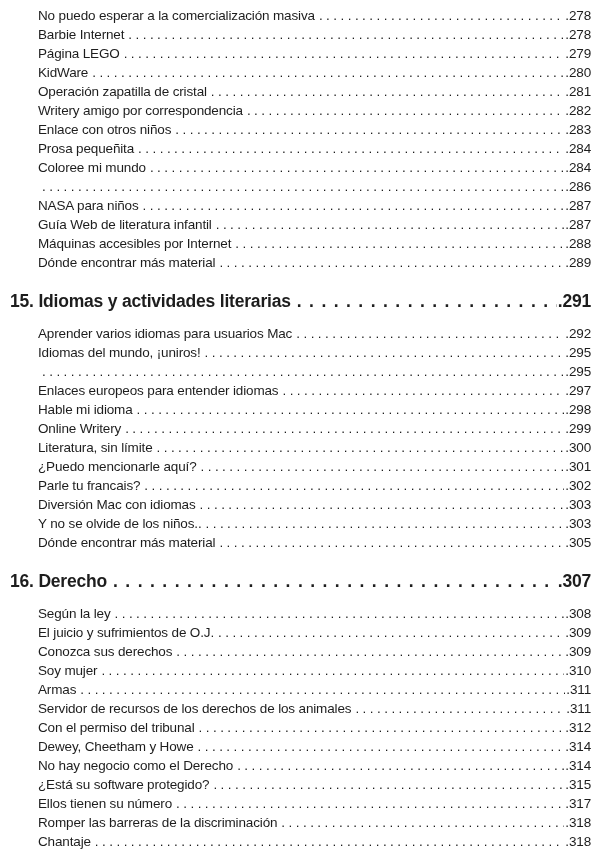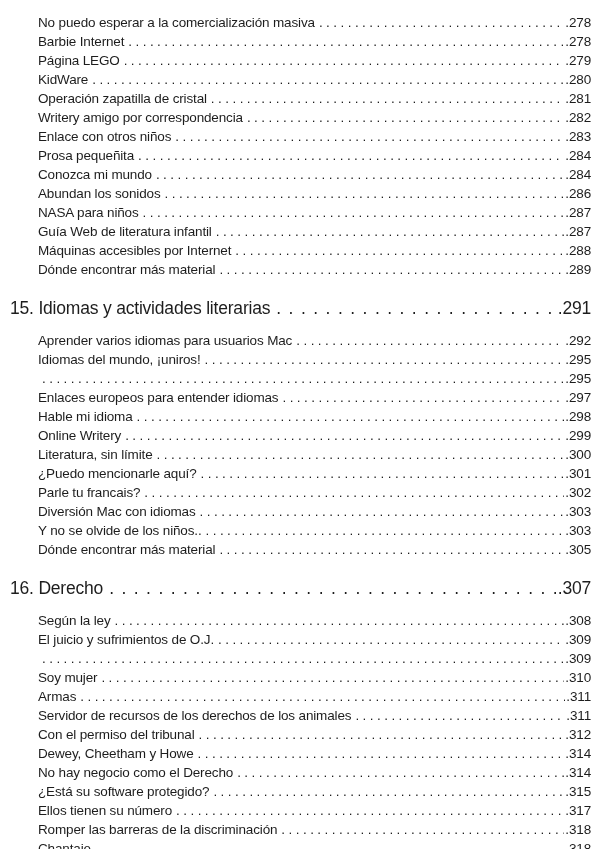--- a/index.html
+++ b/index.html
@@ -7,38 +7,38 @@
   body {
     width: 600px; height: 849px;
     background: #ffffff;
     overflow: hidden;
     font-family: "Liberation Sans", sans-serif;
     color: #1d1d1d;
     -webkit-font-smoothing: antialiased;
   }
   .page {
     width: 600px; height: 849px;
-    padding: 13px 9px 0 10px;
+    padding: 6px 9px 0 10px;
     background: #ffffff;
   }
   .row {
     display: flex;
     align-items: baseline;
     overflow: hidden;
   }
   .row.entry {
     font-size: 13.5px;
     line-height: 19px;
     padding-left: 28px;
     letter-spacing: -0.15px;
   }
   .row.section {
     font-size: 17.5px;
     line-height: 20px;
-    font-weight: 400;
+    font-weight: 700;
     margin: 19px 0 13px 0;
     letter-spacing: -0.2px;
   }
   .title { flex: 0 0 auto; white-space: nowrap; }
   .dots {
     flex: 1 1 auto;
     white-space: nowrap;
     overflow: hidden;
     margin: 0 1px 0 4px;
     min-width: 8px;
@@ -92,27 +92,26 @@
     <span class="page-num">.283</span>
   </div>
 
   <div class="row entry">
     <span class="title">Prosa pequeñita</span>
     <span class="dots" aria-hidden="true">. . . . . . . . . . . . . . . . . . . . . . . . . . . . . . . . . . . . . . . . . . . . . . . . . . . . . . . . . . . . . . . . . . . . . . . . . . . . . . . . . . . . . . . . . . . . . . . . . . . . . . . . . . . . . . . . . . . . . . . . . . . . . . . . . . . . . . . . . . . . . . . . . . . . . . . . . . . . . . . . </span>
     <span class="page-num">.284</span>
   </div>
 
   <div class="row entry">
-    <span class="title">Conozca mi mundo</span>
+    <span class="title">Coloree mi mundo</span>
     <span class="dots" aria-hidden="true">. . . . . . . . . . . . . . . . . . . . . . . . . . . . . . . . . . . . . . . . . . . . . . . . . . . . . . . . . . . . . . . . . . . . . . . . . . . . . . . . . . . . . . . . . . . . . . . . . . . . . . . . . . . . . . . . . . . . . . . . . . . . . . . . . . . . . . . . . . . . . . . . . . . . . . . . . . . . . . . . </span>
     <span class="page-num">.284</span>
   </div>
 
   <div class="row entry">
-    <span class="title">Abundan los sonidos</span>
     <span class="dots" aria-hidden="true">. . . . . . . . . . . . . . . . . . . . . . . . . . . . . . . . . . . . . . . . . . . . . . . . . . . . . . . . . . . . . . . . . . . . . . . . . . . . . . . . . . . . . . . . . . . . . . . . . . . . . . . . . . . . . . . . . . . . . . . . . . . . . . . . . . . . . . . . . . . . . . . . . . . . . . . . . . . . . . . . </span>
     <span class="page-num">.286</span>
   </div>
 
   <div class="row entry">
     <span class="title">NASA para niños</span>
     <span class="dots" aria-hidden="true">. . . . . . . . . . . . . . . . . . . . . . . . . . . . . . . . . . . . . . . . . . . . . . . . . . . . . . . . . . . . . . . . . . . . . . . . . . . . . . . . . . . . . . . . . . . . . . . . . . . . . . . . . . . . . . . . . . . . . . . . . . . . . . . . . . . . . . . . . . . . . . . . . . . . . . . . . . . . . . . . </span>
     <span class="page-num">.287</span>
   </div>
 
@@ -223,20 +222,21 @@
     <span class="page-num">.308</span>
   </div>
 
   <div class="row entry">
     <span class="title">El juicio y sufrimientos de O.J.</span>
     <span class="dots" aria-hidden="true">. . . . . . . . . . . . . . . . . . . . . . . . . . . . . . . . . . . . . . . . . . . . . . . . . . . . . . . . . . . . . . . . . . . . . . . . . . . . . . . . . . . . . . . . . . . . . . . . . . . . . . . . . . . . . . . . . . . . . . . . . . . . . . . . . . . . . . . . . . . . . . . . . . . . . . . . . . . . . . . . </span>
     <span class="page-num">.309</span>
   </div>
 
   <div class="row entry">
+    <span class="title">Conozca sus derechos</span>
     <span class="dots" aria-hidden="true">. . . . . . . . . . . . . . . . . . . . . . . . . . . . . . . . . . . . . . . . . . . . . . . . . . . . . . . . . . . . . . . . . . . . . . . . . . . . . . . . . . . . . . . . . . . . . . . . . . . . . . . . . . . . . . . . . . . . . . . . . . . . . . . . . . . . . . . . . . . . . . . . . . . . . . . . . . . . . . . . </span>
     <span class="page-num">.309</span>
   </div>
 
   <div class="row entry">
     <span class="title">Soy mujer</span>
     <span class="dots" aria-hidden="true">. . . . . . . . . . . . . . . . . . . . . . . . . . . . . . . . . . . . . . . . . . . . . . . . . . . . . . . . . . . . . . . . . . . . . . . . . . . . . . . . . . . . . . . . . . . . . . . . . . . . . . . . . . . . . . . . . . . . . . . . . . . . . . . . . . . . . . . . . . . . . . . . . . . . . . . . . . . . . . . . </span>
     <span class="page-num">.310</span>
   </div>
 

